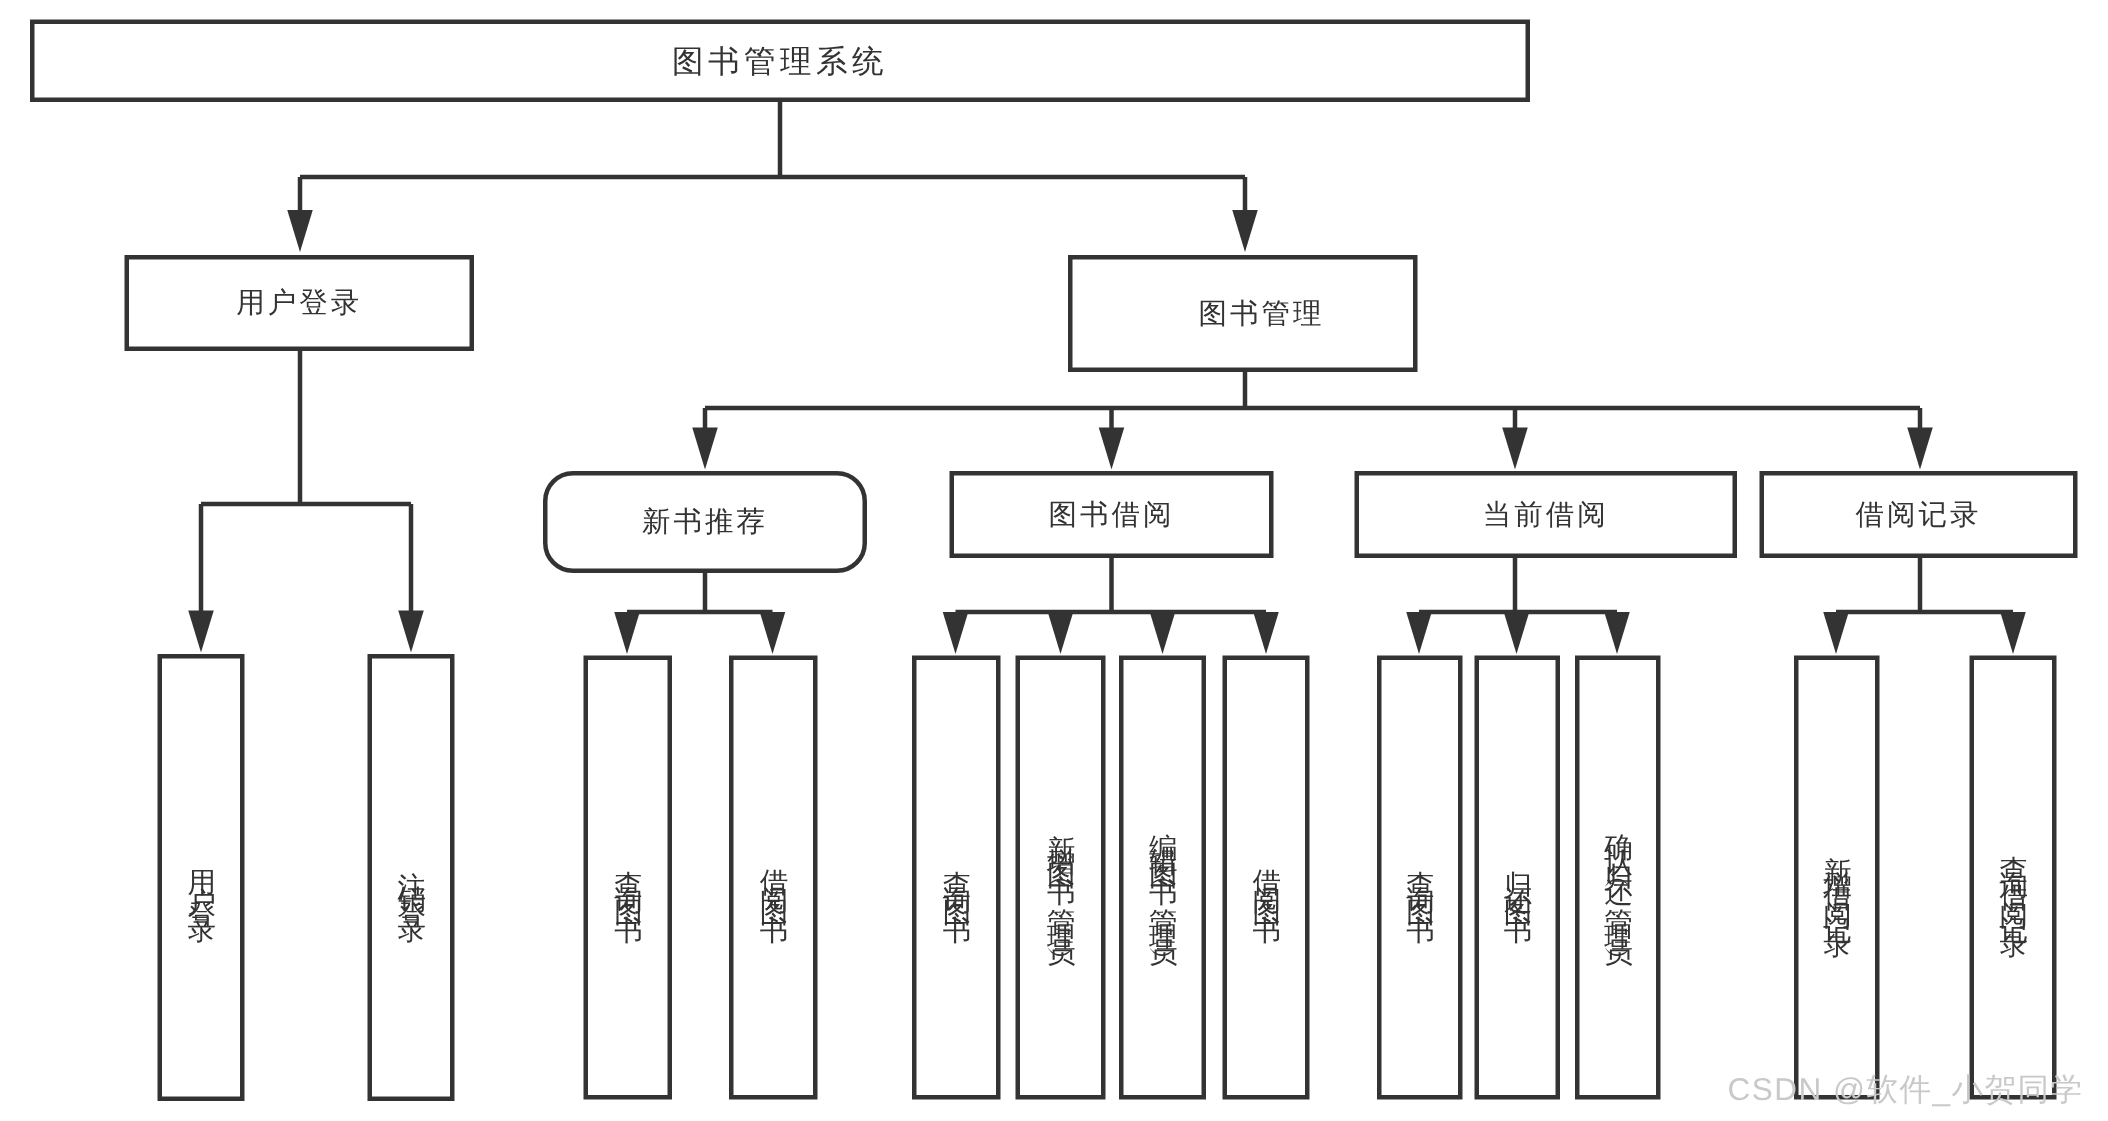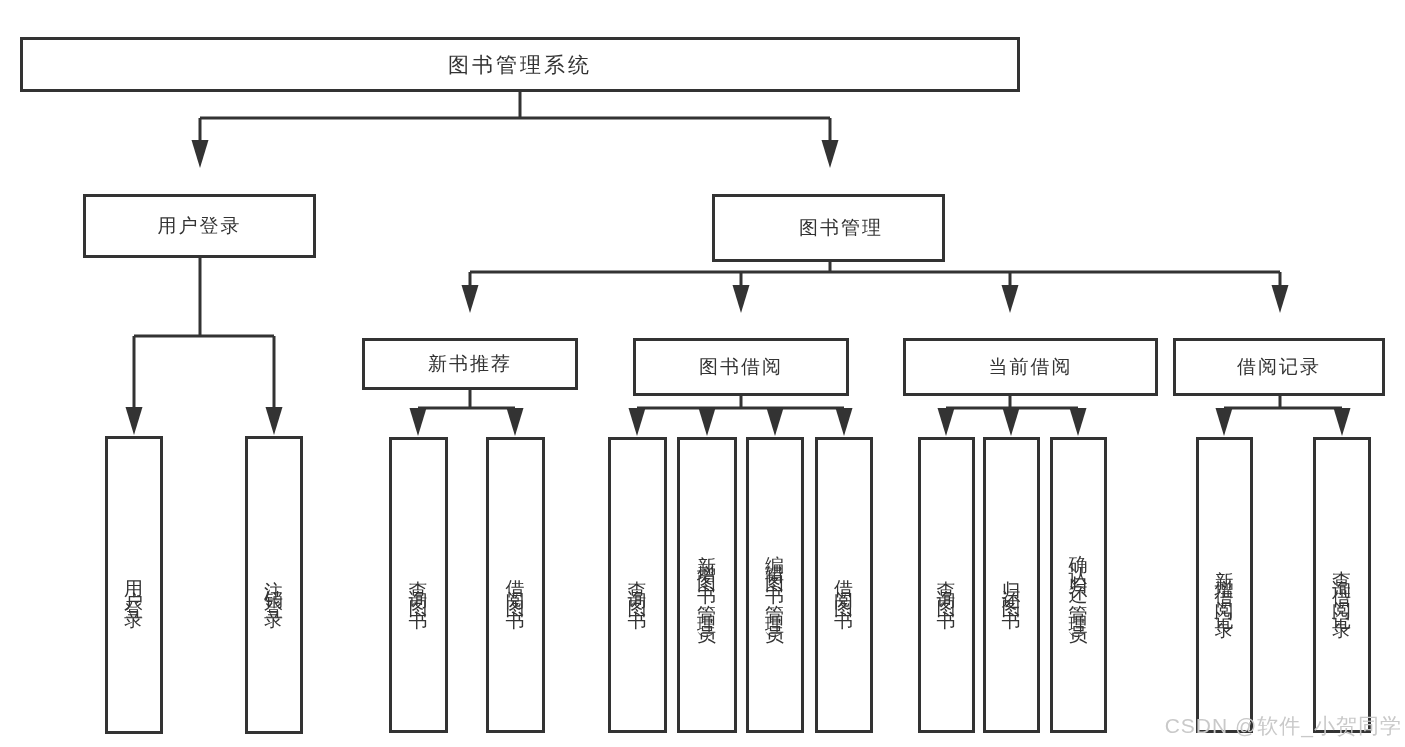--- a/index.html
+++ b/index.html
@@ -30,21 +30,20 @@
     box-sizing: border-box;
     border: 3px solid #333333;
     background: #ffffff;
     color: #333333;
     display: flex;
     align-items: center;
     justify-content: center;
     text-align: center;
     font-size: 19px;
     letter-spacing: 2px;
-    margin-top: 24px;
   }
   .box.root {
     font-size: 21px;
     letter-spacing: 3px;
   }
   .vbox {
     position: absolute;
     box-sizing: border-box;
     border: 3px solid #333333;
     background: #ffffff;
@@ -54,21 +53,21 @@
     display: flex;
     align-items: center;
     justify-content: center;
     font-size: 19px;
     letter-spacing: 10px;
     line-height: 1;
     overflow: hidden;
   }
   .watermark {
     position: absolute;
-    right: 3px;
+    right: 16px;
     top: 712px;
     font-size: 21px;
     color: #c9c9c9;
     letter-spacing: 1px;
     z-index: 10;
     white-space: nowrap;
   }
 </style>
 </head>
 <body>
@@ -126,23 +125,23 @@
       <polygon points="1002.5,408 1019.5,408 1011,436"></polygon>
       <polygon points="1069.5,408 1086.5,408 1078,436"></polygon>
       <polygon points="1215.5,408 1232.5,408 1224,436"></polygon>
       <polygon points="1333.5,408 1350.5,408 1342,436"></polygon>
     </g>
   </svg>
 
   <div class="box root" style="left:20px; top:13px; width:1000px; height:55px;">图书管理系统</div>
 
   <div class="box" style="left:83px; top:170px; width:233px; height:64px;">用户登录</div>
-  <div class="box" style="left:712px; top:170px; width:233px; height:68px;padding-left:25px;">图书管理</div>
+  <div class="box" style="left:712px; top:170px; width:233px; height:78px;padding-left:25px;">图书管理</div>
 
-  <div class="box" style="left:362px; top:314px; width:216px; height:52px;">新书推荐</div>
+  <div class="box" style="left:362px; top:314px; width:216px; height:68px;border-radius:20px;">新书推荐</div>
   <div class="box" style="left:633px; top:314px; width:216px; height:58px;">图书借阅</div>
   <div class="box" style="left:903px; top:314px; width:255px; height:58px;">当前借阅</div>
   <div class="box" style="left:1173px; top:314px; width:212px; height:58px;">借阅记录</div>
 
   <div class="vbox" style="left:105px; top:436px; width:58px; height:298px;">用户登录</div>
   <div class="vbox" style="left:245px; top:436px; width:58px; height:298px;">注销登录</div>
 
   <div class="vbox" style="left:389px; top:437px; width:59px; height:296px;">查询图书</div>
   <div class="vbox" style="left:486px; top:437px; width:59px; height:296px;">借阅图书</div>
 

